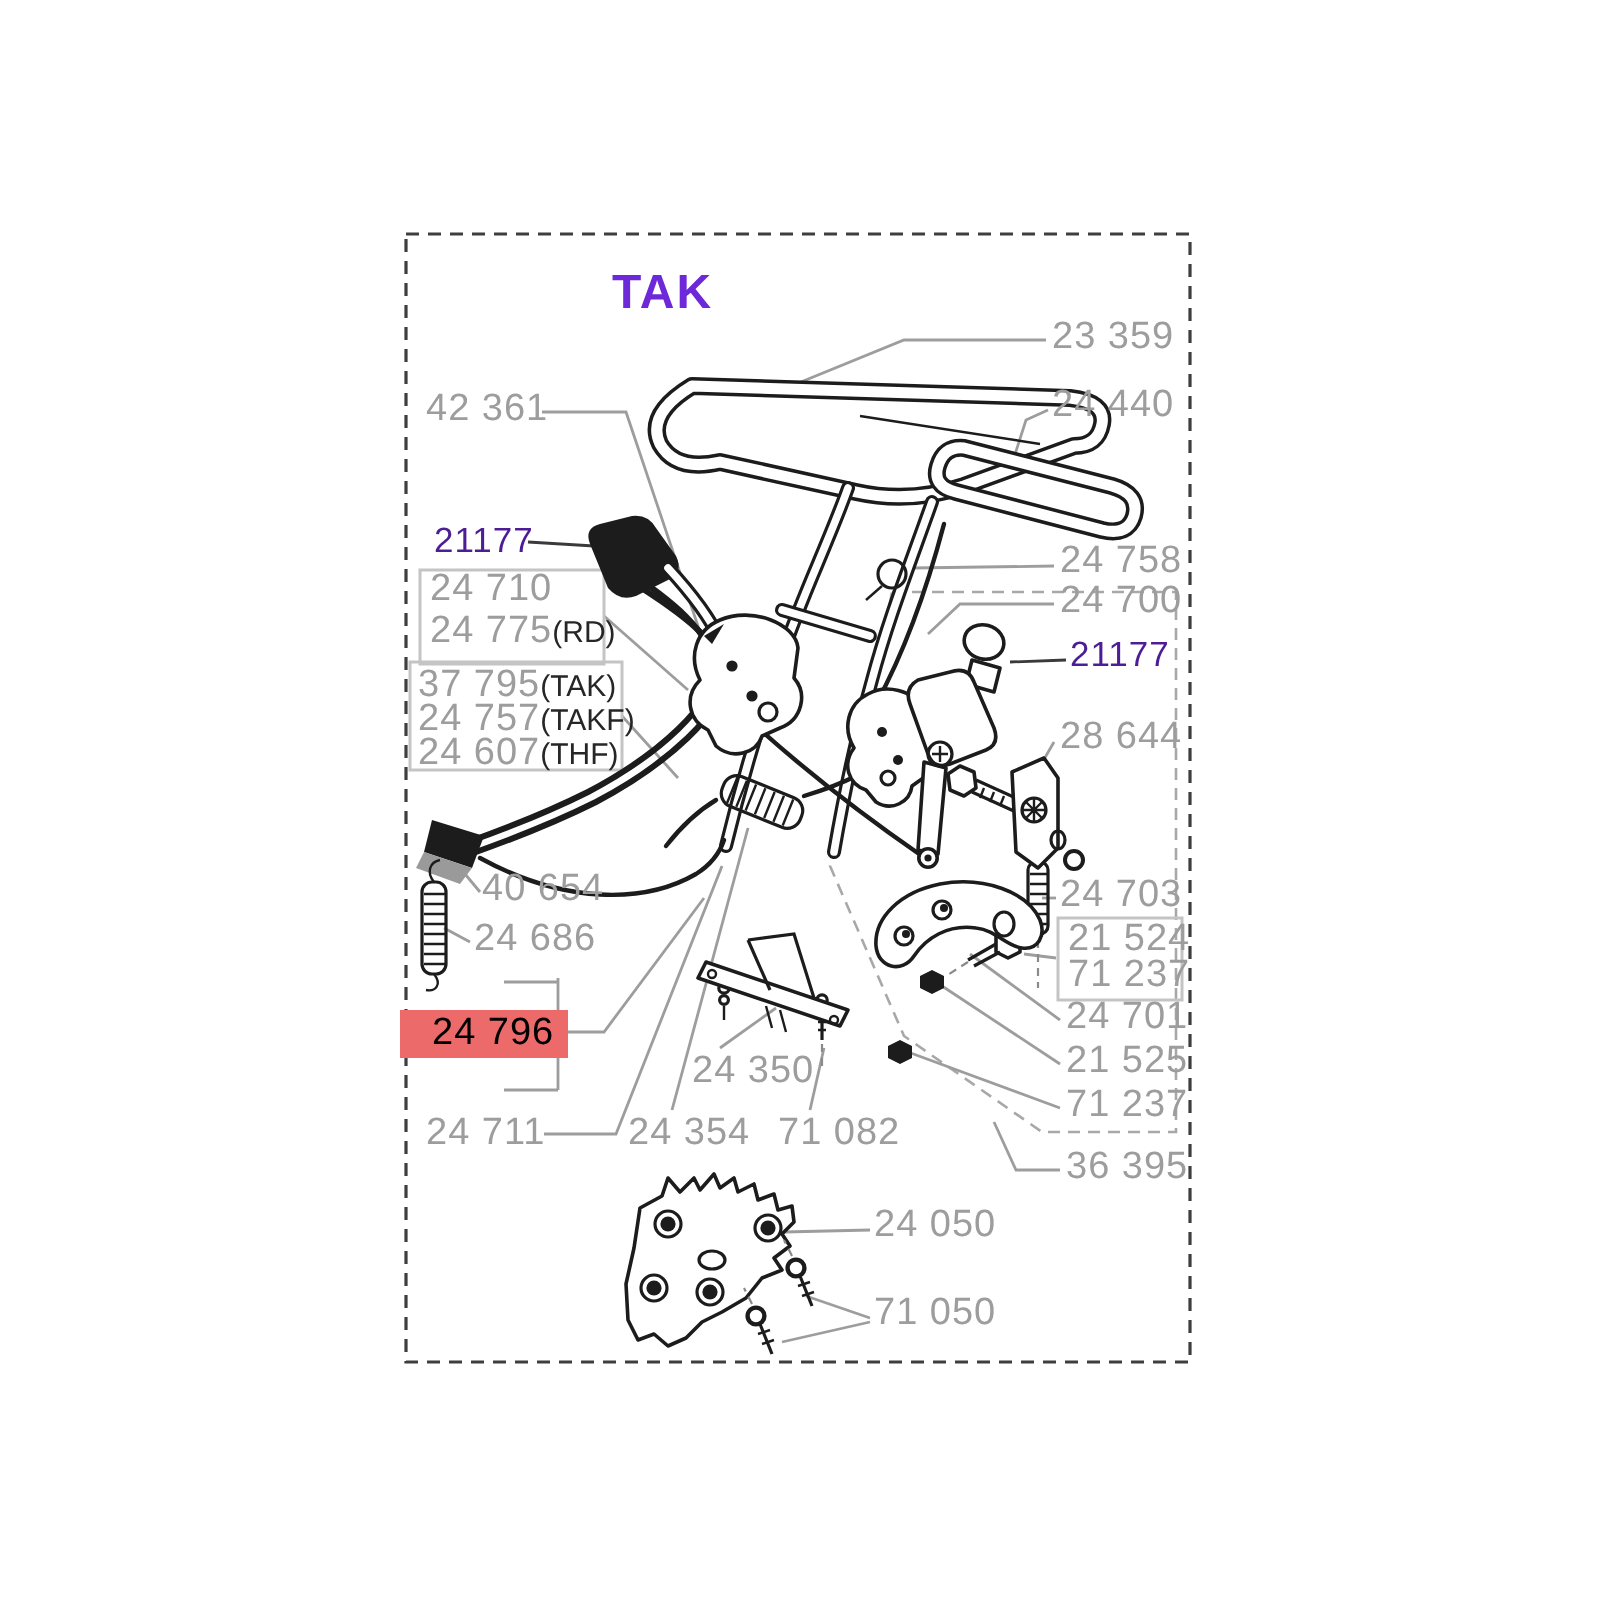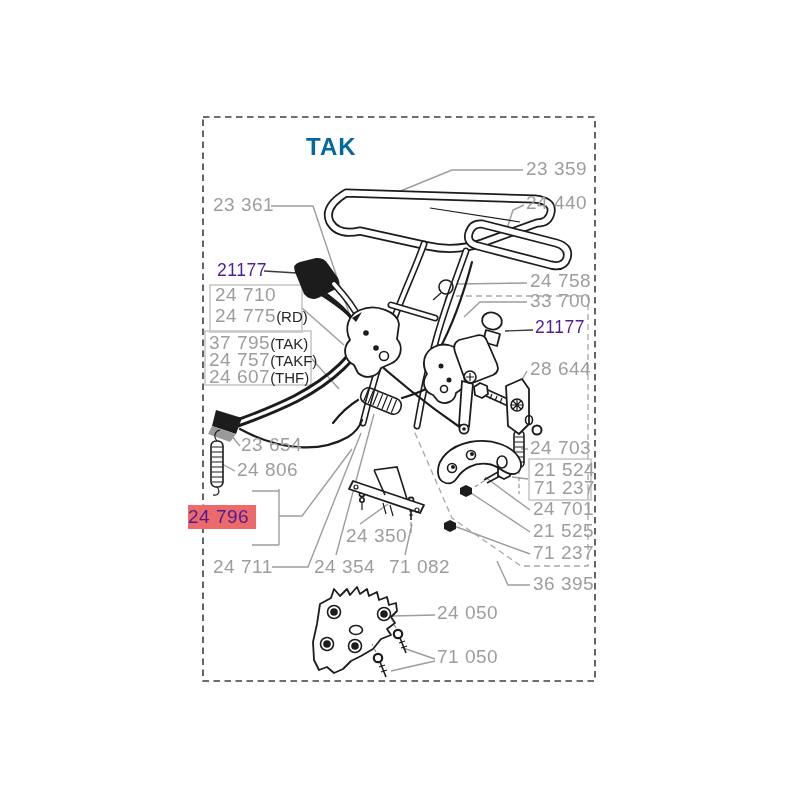--- a/index.html
+++ b/index.html
@@ -2,23 +2,23 @@
 <html><head>
 <meta charset="utf-8">
 <style>
   html,body{margin:0;padding:0;background:#fff;}
   #stage{position:relative;width:800px;height:800px;background:#fff;overflow:hidden;
          font-family:"Liberation Sans",sans-serif;}
   svg{position:absolute;left:0;top:0;}
   .lbl{position:absolute;color:#9d9d9d;font-size:19px;line-height:1;white-space:nowrap;letter-spacing:.5px;text-align:right;}
   .lbl .sfx{font-size:15px;color:#262626;letter-spacing:0;}
   .lbl.dark{color:#4c1d95;font-size:17.5px;}
-  .title{position:absolute;left:306px;top:133px;font-weight:bold;font-size:24px;color:#0369a1;letter-spacing:1px;}
-  .hl{position:absolute;left:188px;top:505px;background:#ec6a6a;color:#4c1d95;font-size:19px;line-height:1;
-      padding:2px 7px 3px 0;letter-spacing:.5px;}
+  .title{position:absolute;left:306px;top:133px;font-weight:bold;font-size:24px;color:#6d28d9;letter-spacing:1px;}
+  .hl{position:absolute;left:200px;top:505px;background:#ec6a6a;color:#000000;font-size:19px;line-height:1;
+      padding:2px 7px 3px 16px;letter-spacing:.5px;}
   
   .bd{fill:none;stroke:#3e3e3e;stroke-width:1.6;stroke-dasharray:6.5 4.5;}
   .ph{fill:none;stroke:#a8a8a8;stroke-width:1.3;stroke-dasharray:6 4;}
   .ln{fill:none;stroke:#9d9d9d;stroke-width:1.4;}
   .lnd{fill:none;stroke:#3a3a3a;stroke-width:1.4;}
   .bx{fill:none;stroke:#c4c4c4;stroke-width:1.5;}
   .to{fill:none;stroke:#1c1c1c;stroke-width:9;stroke-linejoin:round;stroke-linecap:round;}
   .ti{fill:none;stroke:#fff;stroke-width:5.5;stroke-linejoin:round;stroke-linecap:round;}
   .to2{fill:none;stroke:#1c1c1c;stroke-width:7;stroke-linejoin:round;stroke-linecap:round;}
   .ti2{fill:none;stroke:#fff;stroke-width:3.8;stroke-linejoin:round;stroke-linecap:round;}
@@ -212,40 +212,40 @@
     <path class="th" d="M380,662 L386,677"></path>
         <path class="tn" d="M379,667l6,-2M381,672l6,-2"></path>
     <path class="dd" d="M376,652 L372,644"></path>
   </g>
 </svg>
 
 <div class="title">TAK</div>
 
 <div class="lbl" style="left:526px;top:159px">23 359</div>
 <div class="lbl" style="left:526px;top:193px">24 440</div>
-<div class="lbl" style="left:213px;top:195px">23 361</div>
+<div class="lbl" style="left:213px;top:195px">42 361</div>
 <div class="lbl dark" style="left:217px;top:262px">21177</div>
 <div class="lbl" style="left:215px;top:285px">24 710</div>
 <div class="lbl" style="left:215px;top:306px"><span>24 775</span><span class="sfx">(RD)</span></div>
 <div class="lbl" style="left:209px;top:333px"><span>37 795</span><span class="sfx">(TAK)</span></div>
 <div class="lbl" style="left:209px;top:350px"><span>24 757</span><span class="sfx">(TAKF)</span></div>
 <div class="lbl" style="left:209px;top:367px"><span>24 607</span><span class="sfx">(THF)</span></div>
 <div class="lbl" style="left:530px;top:271px">24 758</div>
-<div class="lbl" style="left:530px;top:291px">33 700</div>
+<div class="lbl" style="left:530px;top:291px">24 700</div>
 <div class="lbl dark" style="left:535px;top:319px">21177</div>
 <div class="lbl" style="left:530px;top:359px">28 644</div>
 <div class="lbl" style="left:530px;top:438px">24 703</div>
 <div class="lbl" style="left:534px;top:460px">21 524</div>
 <div class="lbl" style="left:534px;top:478px">71 237</div>
 <div class="lbl" style="left:533px;top:499px">24 701</div>
 <div class="lbl" style="left:533px;top:521px">21 525</div>
 <div class="lbl" style="left:533px;top:543px">71 237</div>
 <div class="lbl" style="left:533px;top:574px">36 395</div>
-<div class="lbl" style="left:241px;top:435px">23 654</div>
-<div class="lbl" style="left:237px;top:460px">24 806</div>
+<div class="lbl" style="left:241px;top:435px">40 654</div>
+<div class="lbl" style="left:237px;top:460px">24 686</div>
 <div class="hl">24 796</div>
 <div class="lbl" style="left:213px;top:557px">24 711</div>
 <div class="lbl" style="left:314px;top:557px">24 354</div>
 <div class="lbl" style="left:346px;top:526px">24 350</div>
 <div class="lbl" style="left:389px;top:557px">71 082</div>
 <div class="lbl" style="left:437px;top:603px">24 050</div>
 <div class="lbl" style="left:437px;top:647px">71 050</div>
 
 </div>
 

